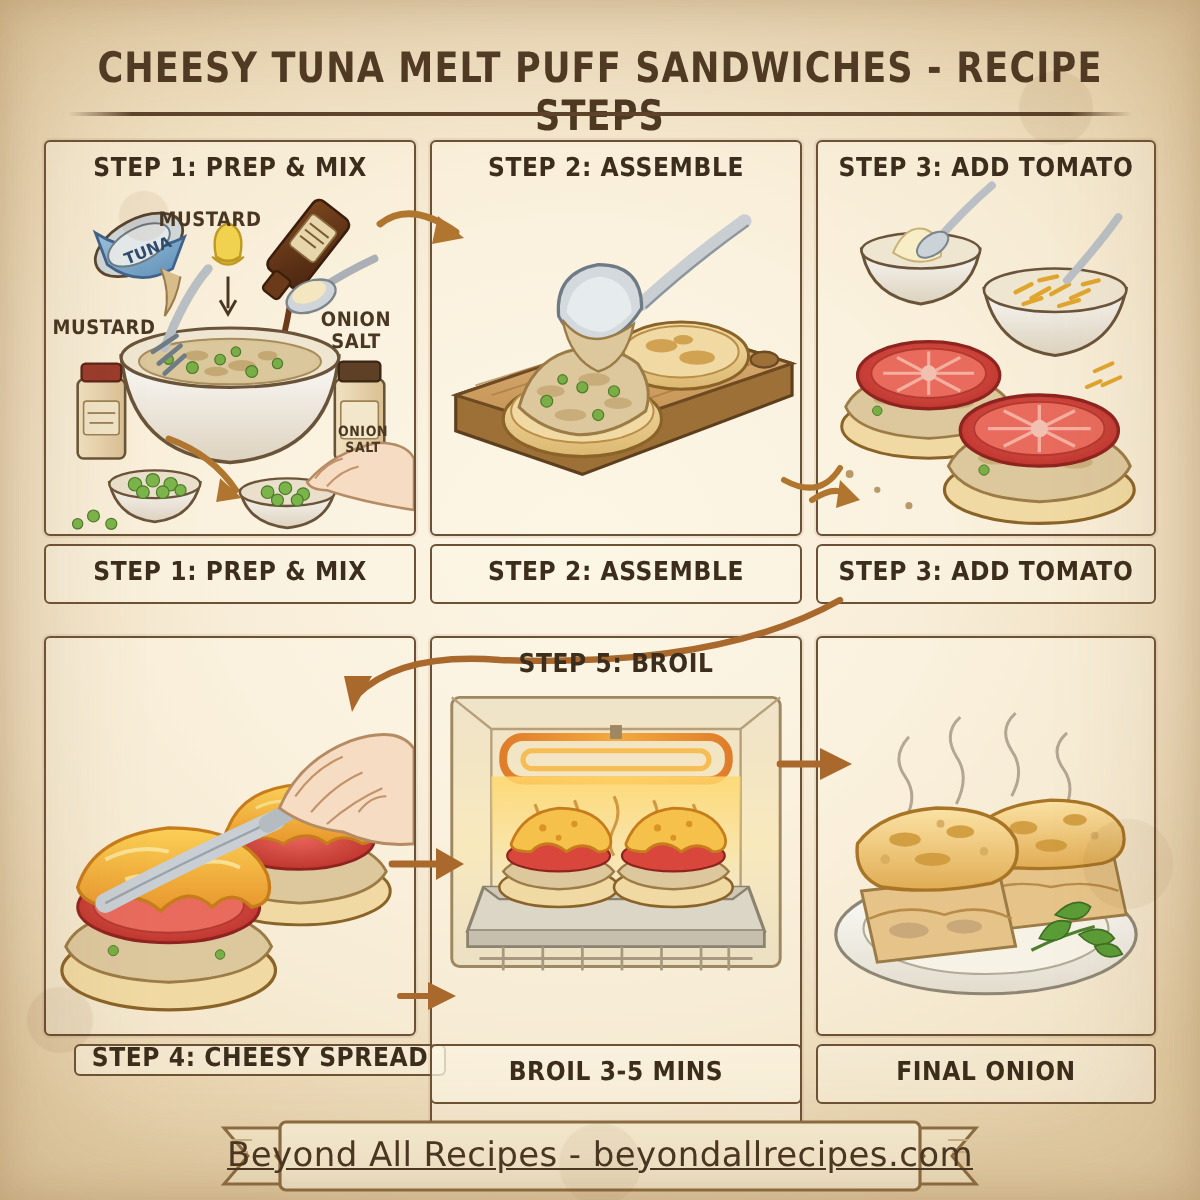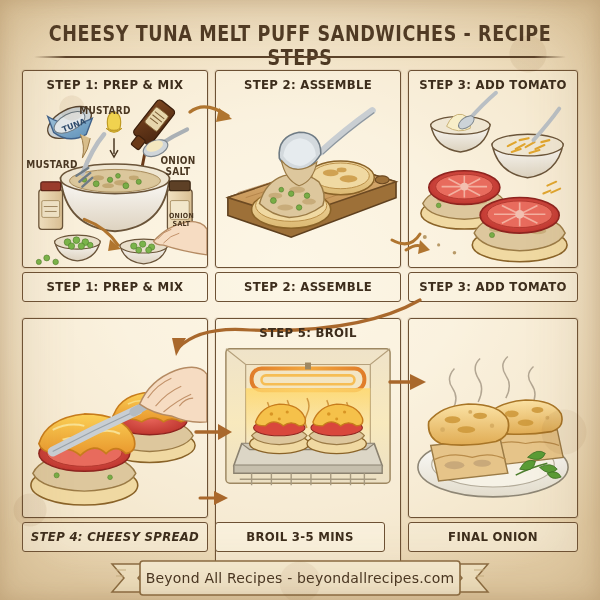--- a/index.html
+++ b/index.html
@@ -118,23 +118,24 @@
     width: 600px;
     height: 40px;
     display: flex;
     align-items: center;
     justify-content: center;
   }
   .ribbon-text {
     position: relative;
     z-index: 3;
     font-family: "DejaVu Sans", sans-serif;
-    font-size: 14px;
+    font-size: 17px;
     color: #4a3621;
     letter-spacing: .2px;
+    text-decoration: underline;
   }
   .label-sm {
     position: absolute;
     font-family: "DejaVu Sans Condensed", "Liberation Sans Narrow", "Liberation Sans", sans-serif;
     font-size: 10px;
     font-weight: 700;
     letter-spacing: .3px;
     color: #4a3722;
     text-align: center;
     line-height: 1.1;
@@ -514,21 +515,21 @@
         <path d="M30 134 Q72 112 116 92" stroke="#9aa3aa" stroke-width="1.2" fill="none"></path>
         <path d="M112 94 Q132 82 150 74" stroke="#b4bbc1" stroke-width="9" fill="none" stroke-linecap="round"></path>
       </g>
       <g>
         <path d="M118 86 Q128 62 154 52 Q178 44 186 56 L186 104 Q168 106 150 98 Q132 96 118 86 Z" fill="#f6dcc2" stroke="#b58b63" stroke-width="1.5"></path>
         <path d="M126 80 Q136 66 150 60 M134 88 Q146 74 160 68 M142 94 Q156 82 170 76" stroke="#c2926a" stroke-width="1.1" fill="none"></path>
         <path d="M158 88 Q164 80 172 80" stroke="#c2926a" stroke-width="1.1" fill="none"></path>
       </g>
     </svg>
   </div>
-  <div class="caption-strip" style="left:22px; top:522px; width:186px; height:30px;font-style:italic;">
+  <div class="caption-strip" style="left:37px; top:522px; width:186px; height:16px;">
     <span>STEP 4: CHEESY SPREAD</span>
   </div>
 
   <div class="panel" style="left:215px; top:318px; width:186px; height:256px;">
     <svg class="art" viewBox="0 0 186 200">
       <defs>
         <linearGradient id="ovenG" x1="0" y1="0" x2="0" y2="1">
           <stop offset="0" stop-color="#efe3c9"></stop>
             <stop offset="55%" stop-color="#f8e9bd"></stop>
           <stop offset="100%" stop-color="#ece0c4"></stop>
@@ -599,21 +600,21 @@
           <line x1="56" y1="156" x2="56" y2="168"></line>
         <line x1="76" y1="156" x2="76" y2="168"></line>
           <line x1="96" y1="156" x2="96" y2="168"></line>
         <line x1="116" y1="156" x2="116" y2="168"></line>
           <line x1="136" y1="156" x2="136" y2="168"></line>
         <line x1="150" y1="156" x2="150" y2="168"></line>
       </g>
     </svg>
     <div class="panel-title">STEP 5: BROIL</div>
   </div>
-  <div class="caption-strip" style="left:215px; top:522px; width:170px; height:30px;">
+  <div class="caption-strip" style="left:215px; top:522px; width:186px; height:30px;">
     <span>BROIL 3-5 MINS</span>
   </div>
 
   <div class="panel" style="left:408px; top:318px; width:170px; height:200px;">
     <svg class="art" viewBox="0 0 170 200">
       <defs>
         <linearGradient id="puffG" x1="0" y1="0" x2="0" y2="1">
           <stop offset="0" stop-color="#fbe2a4"></stop>
             <stop offset="1" stop-color="#e0ac54"></stop>
         </linearGradient>

